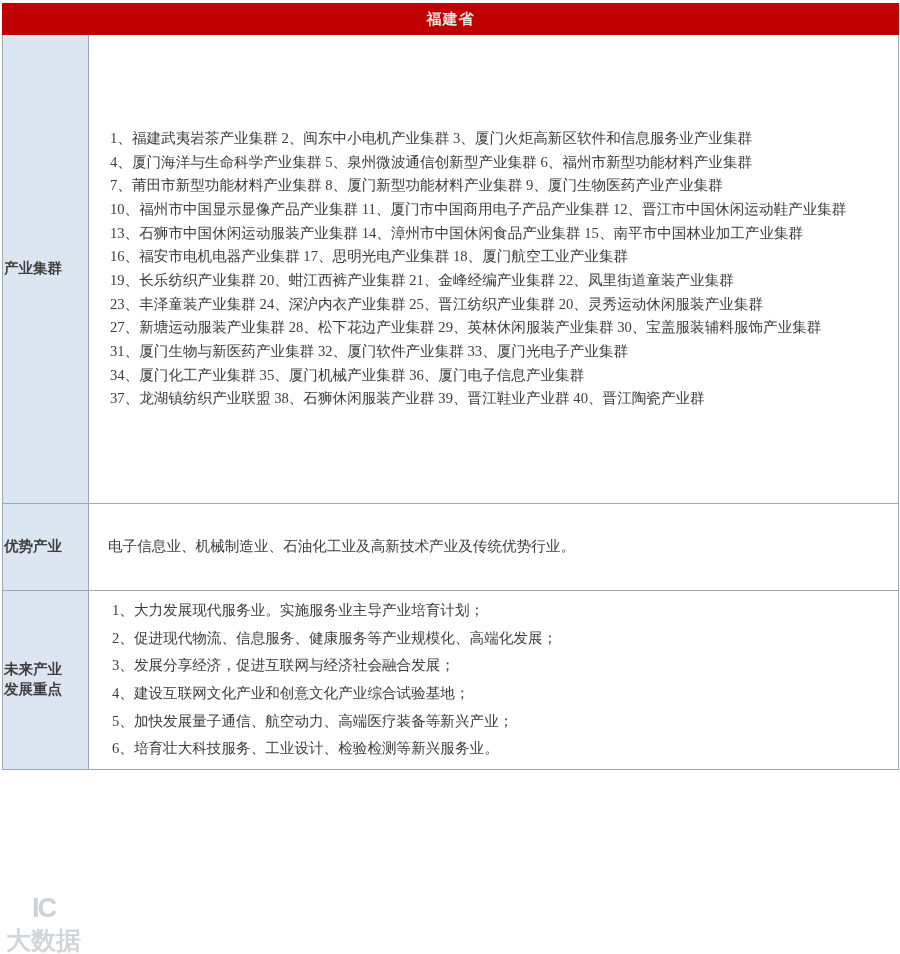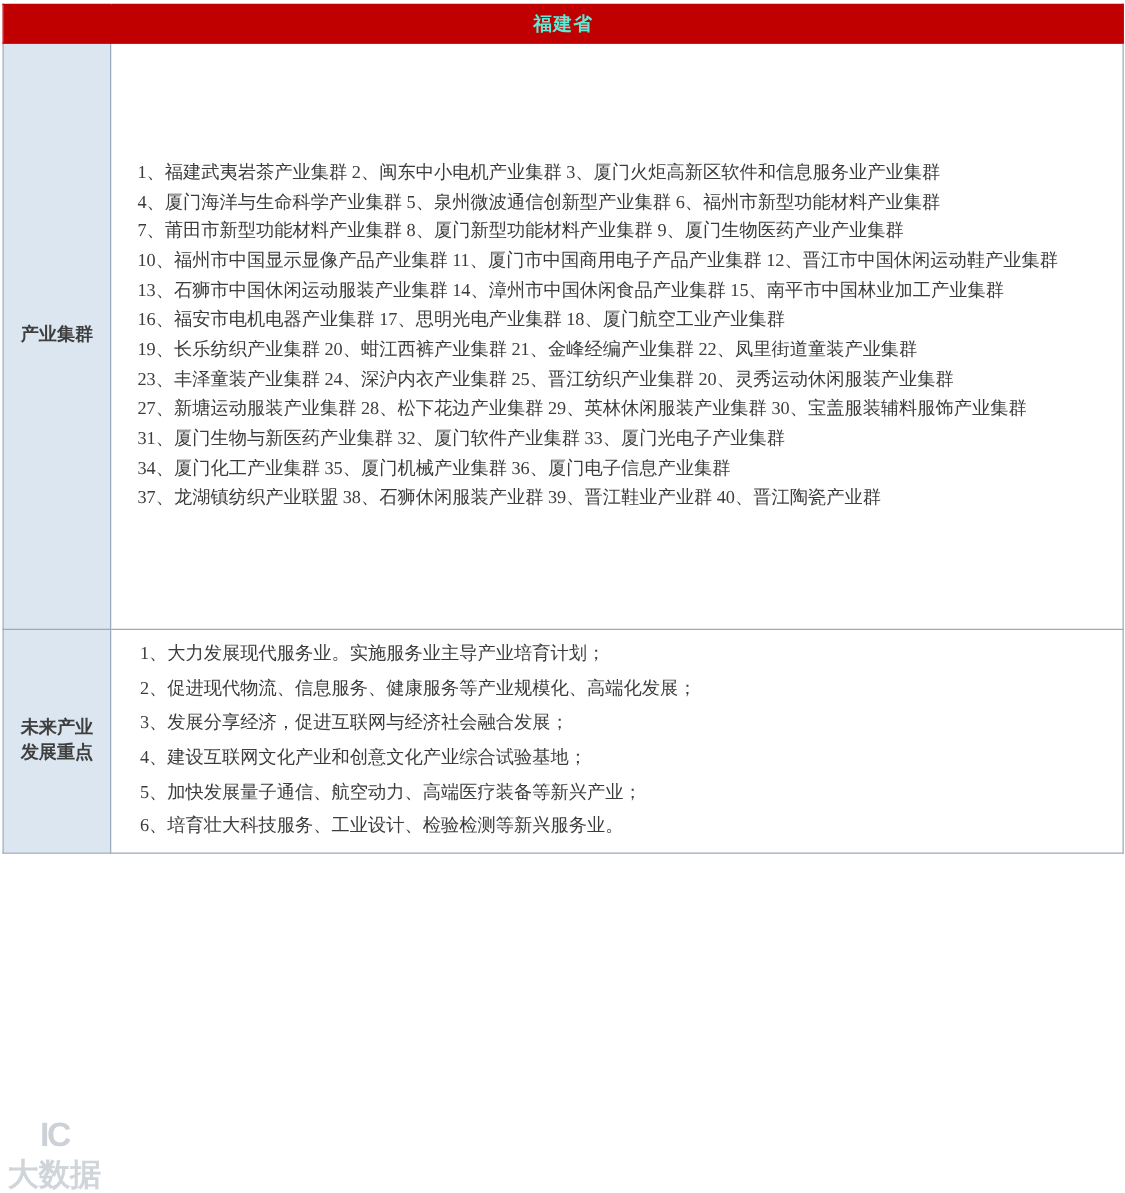--- a/index.html
+++ b/index.html
@@ -22,38 +22,37 @@
     box-sizing: border-box;
   }
   table.province-table {
     width: 896px;
     margin: 3px 2px 0 2px;
     border-collapse: collapse;
     table-layout: fixed;
   }
   .title-cell {
     background: #C00000;
-    color: #5eead4;
+    color: #e5e5e5;
     text-align: center;
     font-size: 15px;
     font-weight: bold;
     letter-spacing: 1px;
     height: 30px;
     padding: 0;
     border: 1px solid #C00000;
     font-family: "Liberation Serif", "DejaVu Serif", serif;
   }
   td.label-cell {
     width: 86px;
     background: #DCE6F1;
     border: 1px solid #9aaabb;
     color: #3f3f3f;
     font-size: 14.5px;
     font-weight: bold;
-    text-align: center;
     vertical-align: middle;
     padding: 2px 1px;
     line-height: 1.35;
     font-family: "Liberation Serif", "DejaVu Serif", serif;
   }
   td.content-cell {
     background: #ffffff;
     border: 1px solid #9aaabb;
     color: #3c3c3c;
     font-size: 14.6px;
@@ -130,20 +129,24 @@
             <p>19、长乐纺织产业集群 20、蚶江西裤产业集群 21、金峰经编产业集群 22、凤里街道童装产业集群</p>
             <p>23、丰泽童装产业集群 24、深沪内衣产业集群 25、晋江纺织产业集群 20、灵秀运动休闲服装产业集群</p>
             <p>27、新塘运动服装产业集群 28、松下花边产业集群 29、英林休闲服装产业集群 30、宝盖服装辅料服饰产业集群</p>
             <p>31、厦门生物与新医药产业集群 32、厦门软件产业集群 33、厦门光电子产业集群</p>
             <p>34、厦门化工产业集群 35、厦门机械产业集群 36、厦门电子信息产业集群</p>
             <p>37、龙湖镇纺织产业联盟 38、石狮休闲服装产业群 39、晋江鞋业产业群 40、晋江陶瓷产业群</p>
           </div>
         </td>
       </tr>
 
+      <tr class="row-advantage">
+        <td class="label-cell">优势产业</td>
+        <td class="content-cell">电子信息业、机械制造业、石油化工业及高新技术产业及传统优势行业。</td>
+      </tr>
 
 
       <tr class="row-future">
         <td class="label-cell">
           <span>未来产业</span><br>
           <span>发展重点</span>
         </td>
         <td class="content-cell">
           <div class="future-list">
             <p>1、大力发展现代服务业。实施服务业主导产业培育计划；</p>

